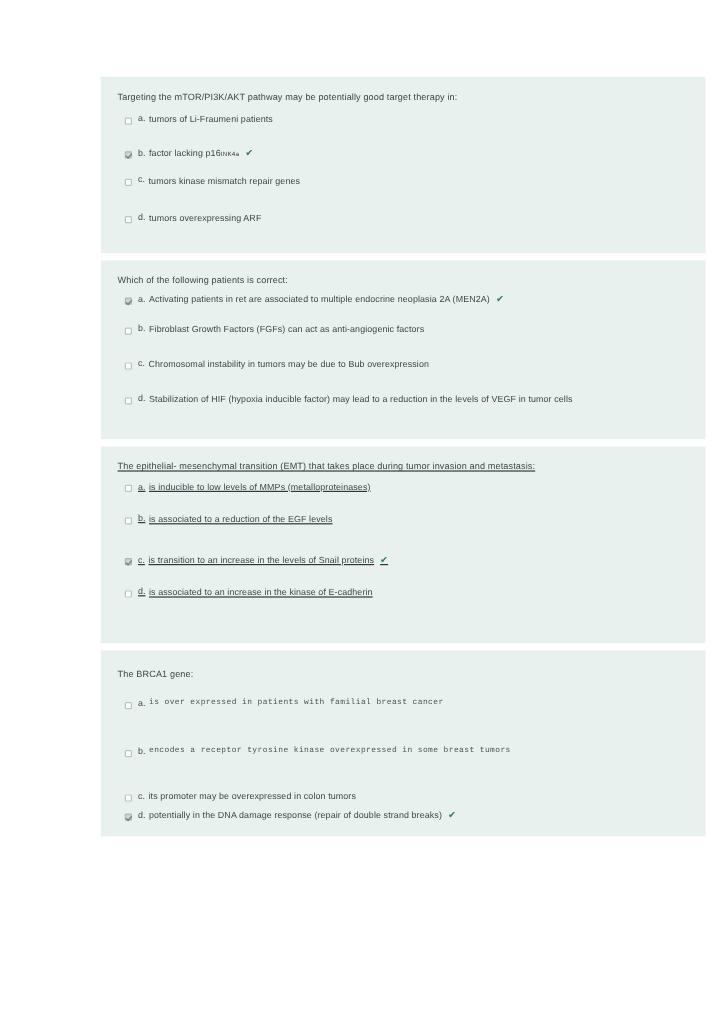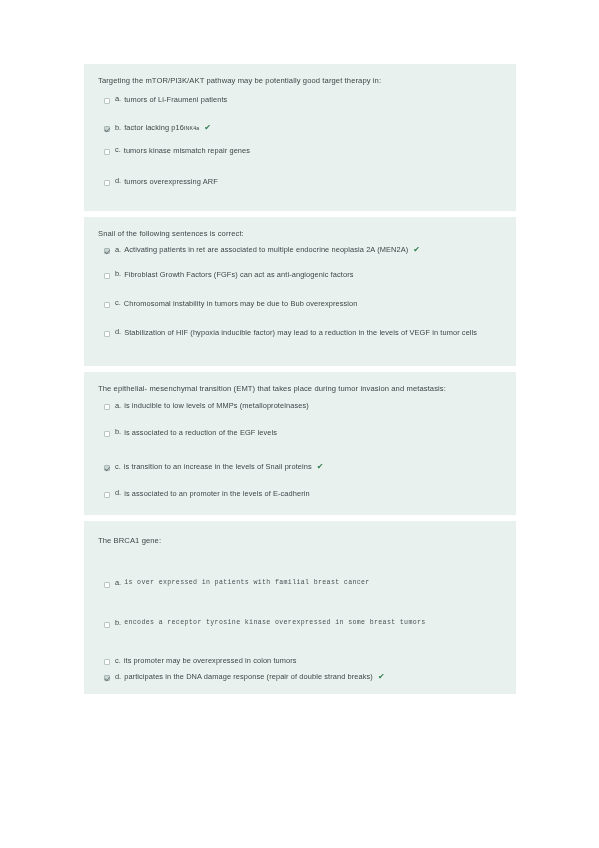--- a/index.html
+++ b/index.html
@@ -19,21 +19,21 @@
     position: relative;
     width: 599px;
     height: 848px;
     background: #ffffff;
     overflow: hidden;
   }
   .quiz-stack {
     position: absolute;
     left: 84px;
     top: 64px;
-    width: 432px;
+    width: 504px;
   }
   .question-panel {
     background: #e9f1ef;
     padding: 9px 10px 10px 10px;
     margin-bottom: 6px;
     box-sizing: border-box;
   }
   .question-stem {
     font-size: 7.6px;
     line-height: 1.35;
@@ -117,28 +117,28 @@
     color: #475454;
   }
   
   .panel-1 { padding-bottom: 16px; }
   .panel-1 .option-row { margin-bottom: 6px; }
   .panel-1 .option-row.r1 { margin-bottom: 14px; }
   .panel-1 .option-row.r3 { margin-bottom: 14px; }
   .panel-2 { padding-bottom: 14px; }
   .panel-2 .option-row { margin-bottom: 12px; }
   .panel-2 .option-row.r1 { margin-bottom: 8px; }
-  .panel-3 { padding-bottom: 4px; }
+  .panel-3 { padding-bottom: 25px; text-decoration: underline; }
   .panel-3 .option-row { margin-bottom: 10px; }
   .panel-3 .option-row.r2 { margin-bottom: 20px; }
   .panel-4 { padding-bottom: 10px; padding-top: 12px; }
   .panel-4 .option-row { margin-bottom: 24px; }
   .panel-4 .option-row.r3 { margin-bottom: 2px; }
   .panel-4 .option-row.r4 { margin-bottom: 0; }
-  .panel-4 .question-stem { margin-bottom: 28px; }
+  .panel-4 .question-stem { margin-bottom: 10px; }
 </style>
 </head>
 <body>
 
 <div id="page">
   <div class="quiz-stack">
 
     <div class="question-panel panel-1">
       <div class="question-stem">Targeting the mTOR/PI3K/AKT pathway may be potentially good target therapy in:</div>
       <ul class="options">
@@ -169,21 +169,21 @@
           <span class="checkbox"></span>
           <span class="opt-body">
             <span class="opt-letter">d.</span>
             <span class="opt-text">tumors overexpressing ARF</span>
           </span>
         </li>
       </ul>
     </div>
 
     <div class="question-panel panel-2">
-      <div class="question-stem">Snail of the following sentences is correct:</div>
+      <div class="question-stem">Which of the following patients is correct:</div>
       <ul class="options">
         <li class="option-row r1">
           <span class="checkbox checked"></span>
           <span class="opt-body">
             <span class="opt-letter">a.</span>
             <span class="opt-text">Activating patients in ret are associated to multiple endocrine neoplasia 2A (MEN2A)</span>
             <span class="tick">✔</span>
           </span>
         </li>
         <li class="option-row r2 drop">
@@ -232,21 +232,21 @@
           <span class="opt-body">
             <span class="opt-letter">c.</span>
             <span class="opt-text">is transition to an increase in the levels of Snail proteins</span>
             <span class="tick">✔</span>
           </span>
         </li>
         <li class="option-row r4 drop">
           <span class="checkbox"></span>
           <span class="opt-body">
             <span class="opt-letter">d.</span>
-            <span class="opt-text">is associated to an promoter in the levels of E-cadherin</span>
+            <span class="opt-text">is associated to an increase in the kinase of E-cadherin</span>
           </span>
         </li>
       </ul>
     </div>
 
     <div class="question-panel panel-4">
       <div class="question-stem">The BRCA1 gene:</div>
       <ul class="options">
         <li class="option-row r1 drop mono">
           <span class="checkbox"></span>
@@ -266,21 +266,21 @@
           <span class="checkbox"></span>
           <span class="opt-body">
             <span class="opt-letter">c.</span>
             <span class="opt-text">its promoter may be overexpressed in colon tumors</span>
           </span>
         </li>
         <li class="option-row r4">
           <span class="checkbox checked"></span>
           <span class="opt-body">
             <span class="opt-letter">d.</span>
-            <span class="opt-text">participates in the DNA damage response (repair of double strand breaks)</span>
+            <span class="opt-text">potentially in the DNA damage response (repair of double strand breaks)</span>
             <span class="tick">✔</span>
           </span>
         </li>
       </ul>
     </div>
 
   </div>
 </div>
 
 </body></html>

